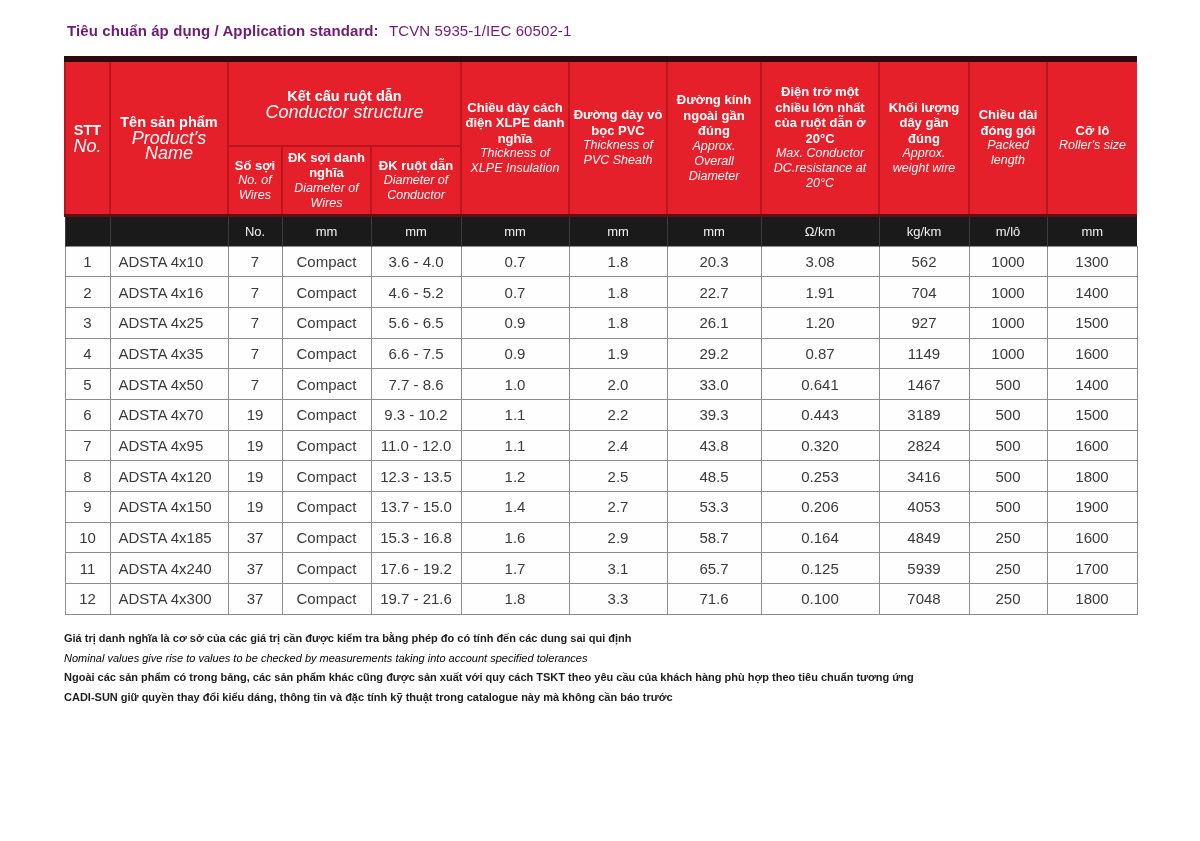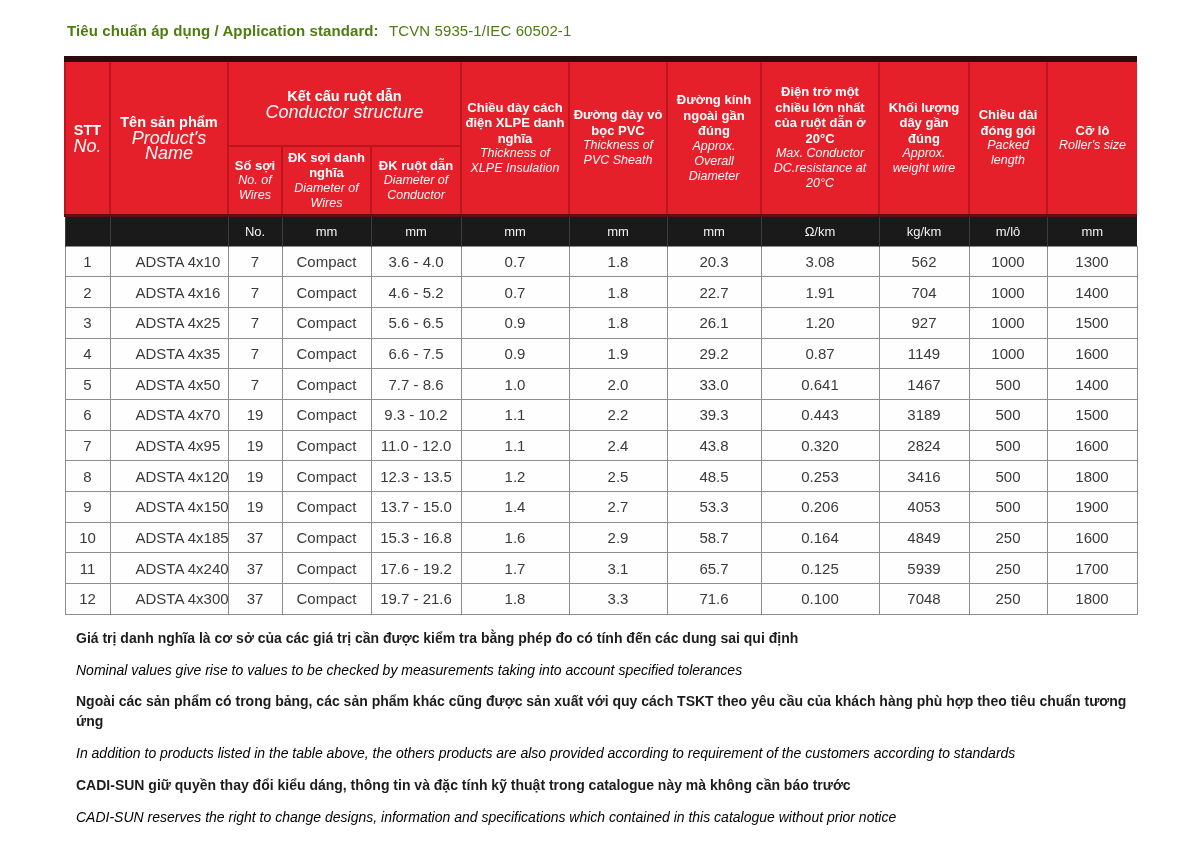--- a/index.html
+++ b/index.html
@@ -2,21 +2,21 @@
 <html><head>
 <meta charset="utf-8">
 <style>
   html,body{margin:0;padding:0;background:#ffffff;}
   body{
     width:1200px;height:841px;overflow:hidden;
     font-family:"Liberation Sans", sans-serif;color:#222;
     position:relative;
   }
   .page{padding:20px 0 0 64px;}
-  .title-line{font-size:15px;color:#4d7c0f;margin:2px 0 17px 3px;letter-spacing:.1px;}
+  .title-line{font-size:15px;color:#701a75;margin:2px 0 17px 3px;letter-spacing:.1px;}
   .title-line .lbl{font-weight:700;}
   .title-line .val{font-weight:400;margin-left:6px;}
 
   table.spec{
     border-collapse:collapse;table-layout:fixed;width:1072px;
     border-top:6px solid #2d0b0d;
   }
   
   thead th{
     background:#e6202b;color:#fff;vertical-align:middle;
@@ -37,24 +37,24 @@
     height:27px;font-size:13px;border-top:3px solid #5f1016;
     border-left:1px solid #3c3c3c;
   }
 
   
   tbody td{
     border:1px solid #8d8d8d;height:29.7px;text-align:center;
     font-size:15px;color:#3a3a3a;background:#fefefe;padding:0 2px;
     white-space:nowrap;overflow:hidden;
   }
-  tbody td.name-cell{text-align:left;padding-left:25px;margin-left:29px;}
+  tbody td.name-cell{text-align:left;padding-left:8px;margin-left:29px;}
 
   .footer{width:1075px;margin-top:14px;}
-  .footer p{margin:12px;padding:0;font-size:14px;line-height:19.8px;}
+  .footer p{margin:0;padding:0;font-size:11px;line-height:19.8px;}
   .footer p.b{font-weight:700;color:#1c1c1c;}
   .footer p.i{font-style:italic;font-weight:400;color:#000000;}
 </style>
 </head>
 <body>
 
 <div class="page">
 
   <div class="title-line">
     <span class="lbl">Tiêu chuẩn áp dụng / Application standard:</span>
@@ -317,18 +317,16 @@
           <td>250</td>
           <td>1800</td>
         </tr>
       </tbody>
   </table>
 
   <div class="footer">
     <p class="b">Giá trị danh nghĩa là cơ sở của các giá trị cần được kiểm tra bằng phép đo có tính đến các dung sai qui định</p>
     <p class="i">Nominal values give rise to values to be checked by measurements taking into account specified tolerances</p>
     <p class="b">Ngoài các sản phẩm có trong bảng, các sản phẩm khác cũng được sản xuất với quy cách TSKT theo yêu cầu của khách hàng phù hợp theo tiêu chuẩn tương ứng</p>
-    <p class="i">In addition to products listed in the table above, the others products are also provided according to requirement of the customers according to standards</p>
     <p class="b">CADI-SUN giữ quyền thay đổi kiểu dáng, thông tin và đặc tính kỹ thuật trong catalogue này mà không cần báo trước</p>
-    <p class="i">CADI-SUN reserves the right to change designs, information and specifications which contained in this catalogue without prior notice</p>
   </div>
 
 </div>
 
 </body></html>

